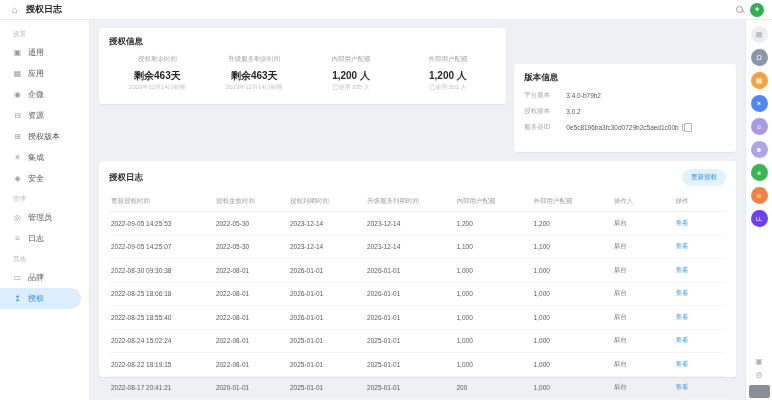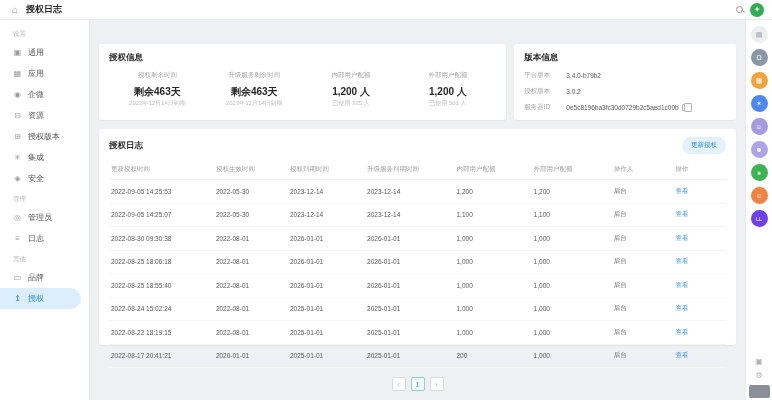--- a/index.html
+++ b/index.html
@@ -12,21 +12,21 @@
   .topbar .title { font-size:9px; color:#262626; font-weight:bold; }
   .topbar .spacer { flex:1; }
   .search-glyph { position:relative; width:8px; height:8px; margin-right:6px; }
   .search-glyph::before { content:""; position:absolute; left:0; top:0; width:5px; height:5px; border:1px solid #9a9a9a; border-radius:50%; }
   .search-glyph::after { content:""; position:absolute; left:5.5px; top:5.5px; width:3px; height:1px; background:#9a9a9a; transform:rotate(45deg); }
   .avatar { width:14px; height:14px; border-radius:50%; background:#2fae53; color:#fff; font-size:8px; display:flex; align-items:center; justify-content:center; }
 
   
   .shell { display:flex; height:380px; }
   .sidebar { width:90px; background:#fff; border-right:1px solid #e9e9e9; padding-top:4px; flex-shrink:0; }
-  .main { flex:1; padding:24px 9px; overflow:hidden; }
+  .main { flex:1; padding:8px 9px; overflow:hidden; }
   .rail { width:27px; background:#fff; border-left:1px solid #e9e9e9; display:flex; flex-direction:column; align-items:center; padding-top:6px; flex-shrink:0; position:relative; }
 
   
   .sec-header { font-size:6.5px; color:#b9b9b9; padding:6px 0 3px 13px; }
   .side-item { display:flex; align-items:center; height:21px; padding-left:13px; font-size:8px; color:#555; cursor:pointer; margin-right:8px; }
   .side-item .s-ico { width:9px; font-size:8px; color:#9a9a9a; margin-right:6px; text-align:center; }
   .side-item.active { background:#dcedfb; color:#2a8fe8; border-radius:0 11px 11px 0; }
   .side-item.active .s-ico { color:#2a8fe8; }
 
   
@@ -34,21 +34,21 @@
   .card { background:#fff; border-radius:3px; box-shadow:0 1px 2px rgba(0,0,0,0.06); padding:8px 10px; }
   .card-title { font-size:8.5px; font-weight:bold; color:#262626; }
 
   .lic-card { flex:1.92; height:76px; }
   .stats { display:flex; margin-top:7px; }
   .stat { flex:1; text-align:center; }
   .stat .lab { font-size:6.5px; color:#a6a6a6; }
   .stat .val { font-size:10px; font-weight:bold; color:#262626; margin:5px 0 0; }
   .stat .sub { font-size:6px; color:#c0c0c0; }
 
-  .ver-card { flex:1; height:76px; }
+  .ver-card { flex:1; height:88px;margin-top:36px; }
   .ver-row { display:flex; align-items:center; margin-top:7px; }
   .ver-row .lab { font-size:6.5px; color:#a6a6a6; width:42px; flex-shrink:0; }
   .ver-row .val { font-size:6.5px; color:#595959; white-space:nowrap; overflow:hidden; }
   .copy-ico { display:inline-block; width:6px; height:7px; border:1px solid #b5b5b5; border-radius:1px; margin-left:3px; position:relative; vertical-align:middle; cursor:pointer; }
   .copy-ico::before { content:""; position:absolute; left:1.5px; top:-2.5px; width:6px; height:7px; border:1px solid #b5b5b5; border-radius:1px; background:#fff; }
 
   
   .log-card { margin-top:9px; height:216px; display:flex; flex-direction:column; }
   .log-head { display:flex; align-items:center; justify-content:space-between; }
   .update-btn { background:#e3f1fc; color:#2a8fe8; border:none; font-size:6.5px; padding:4px 9px; border-radius:10px; cursor:pointer; font-family:inherit; }

